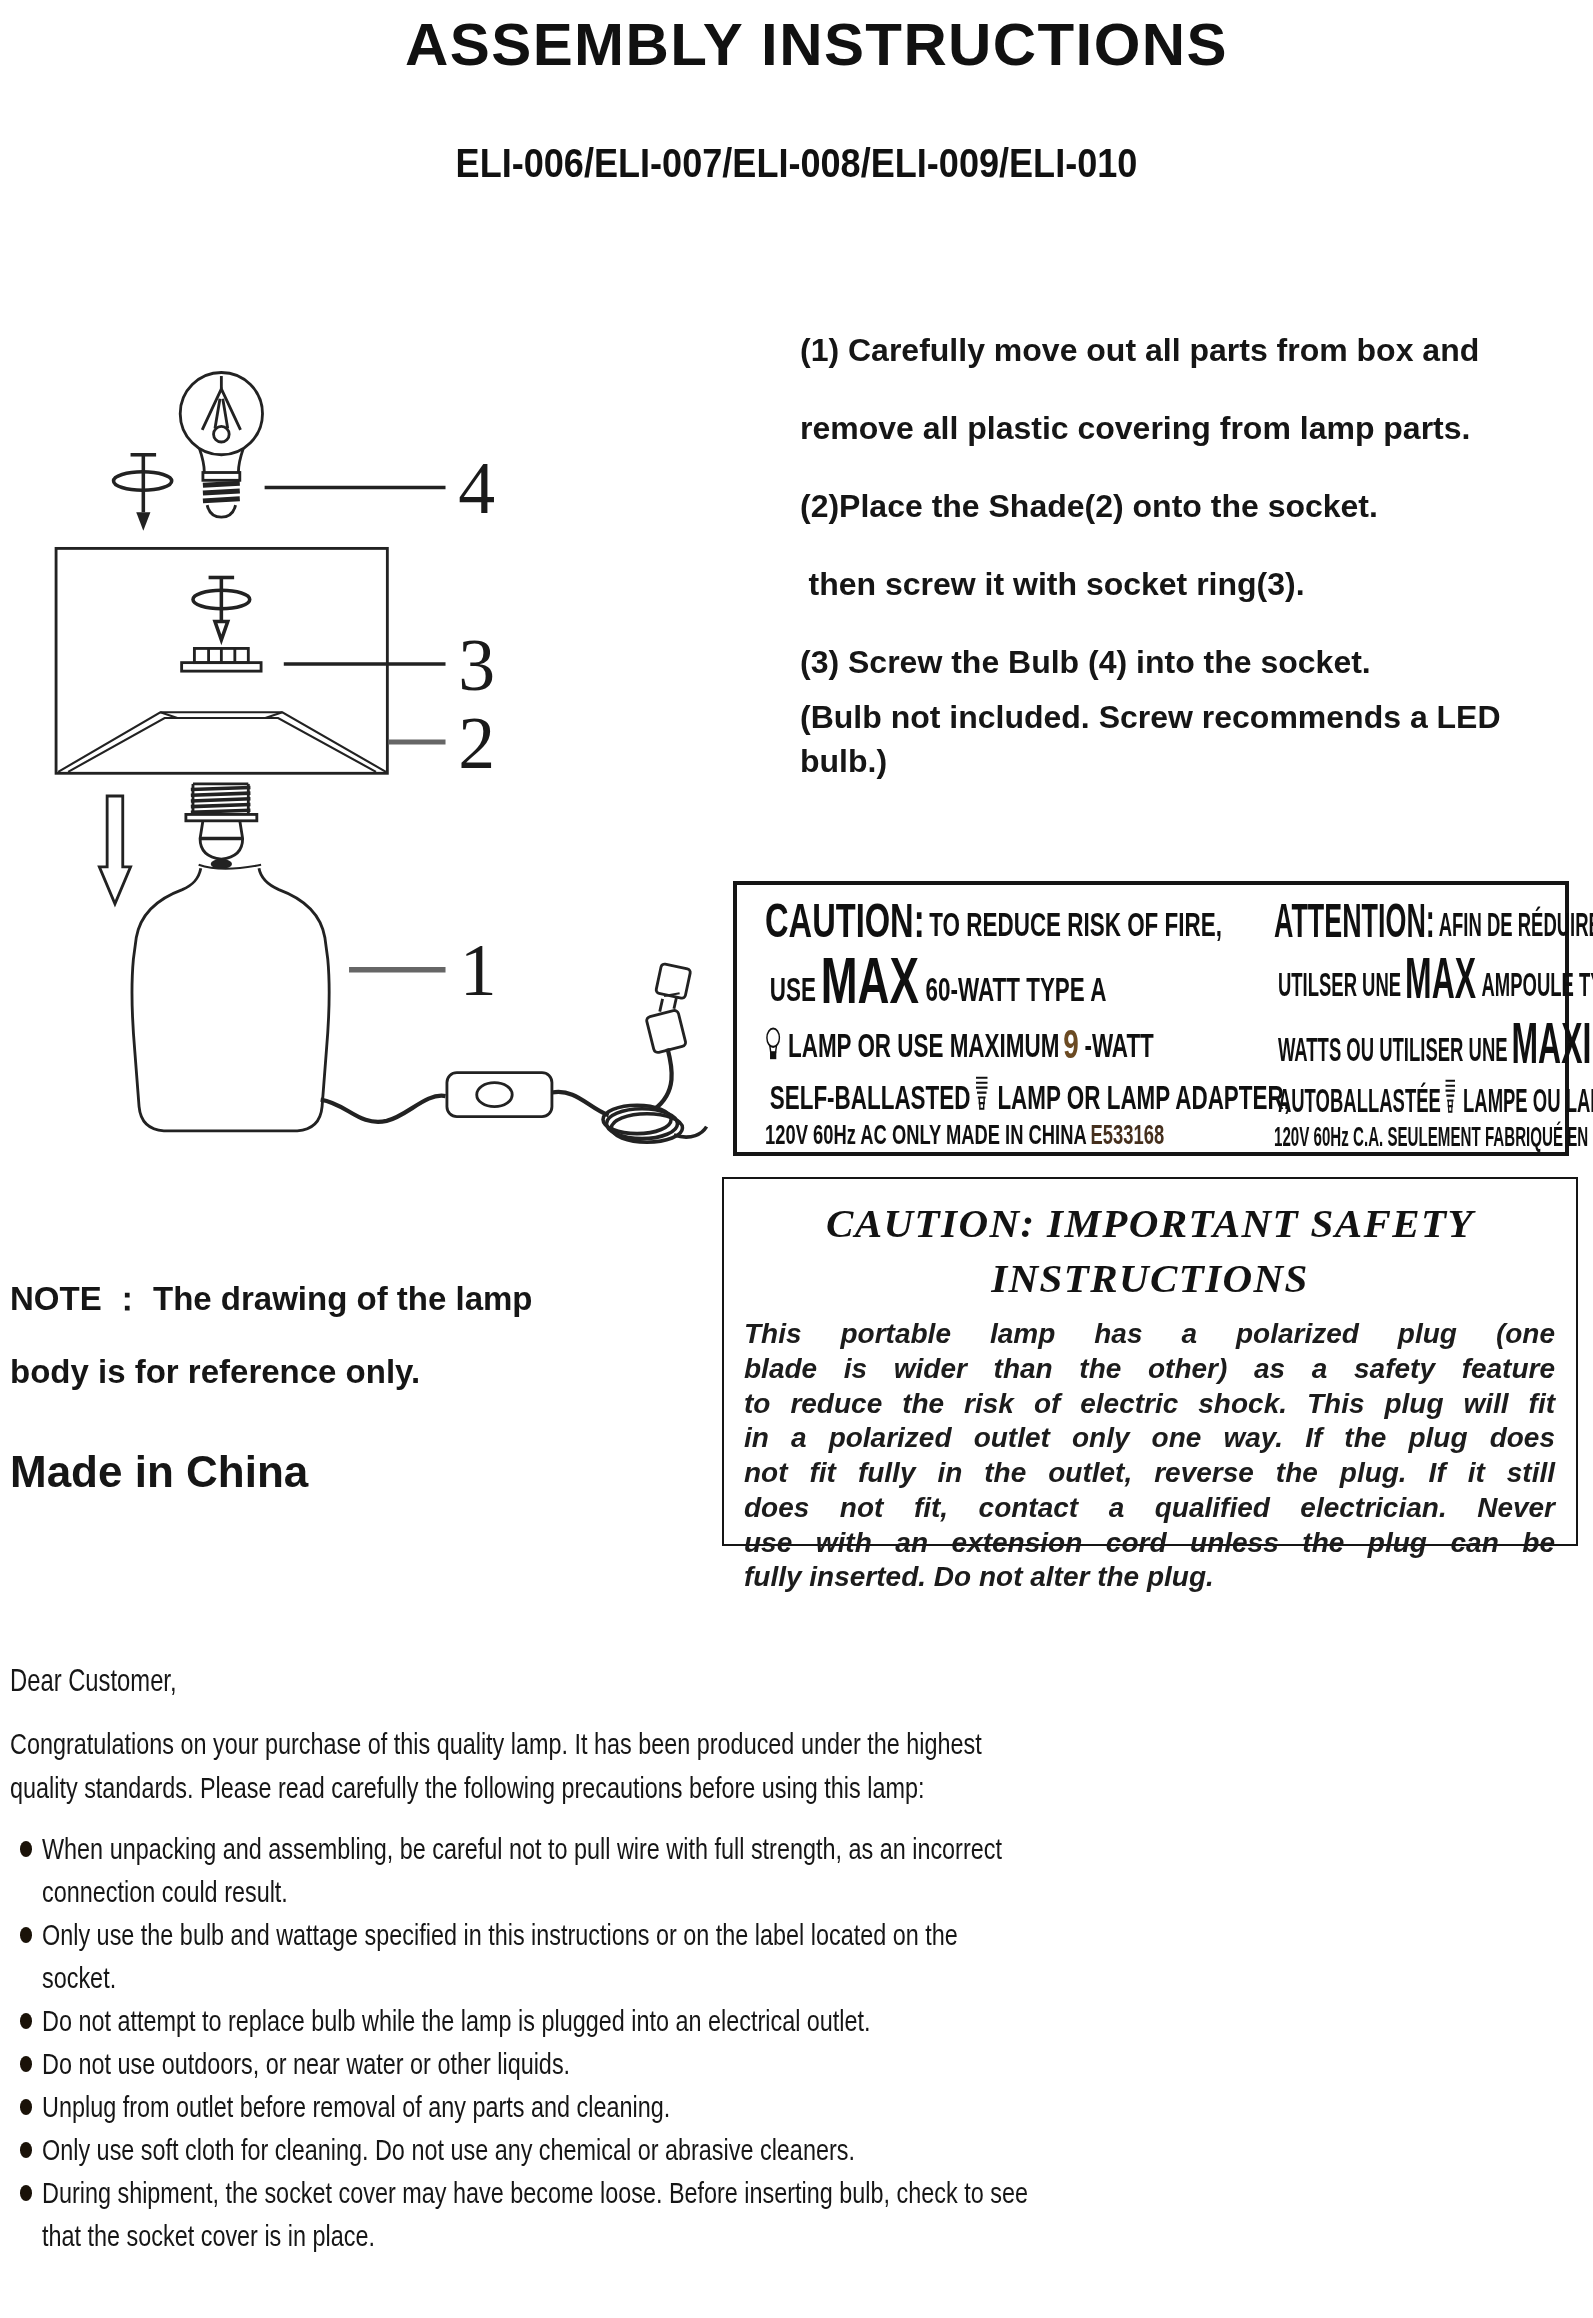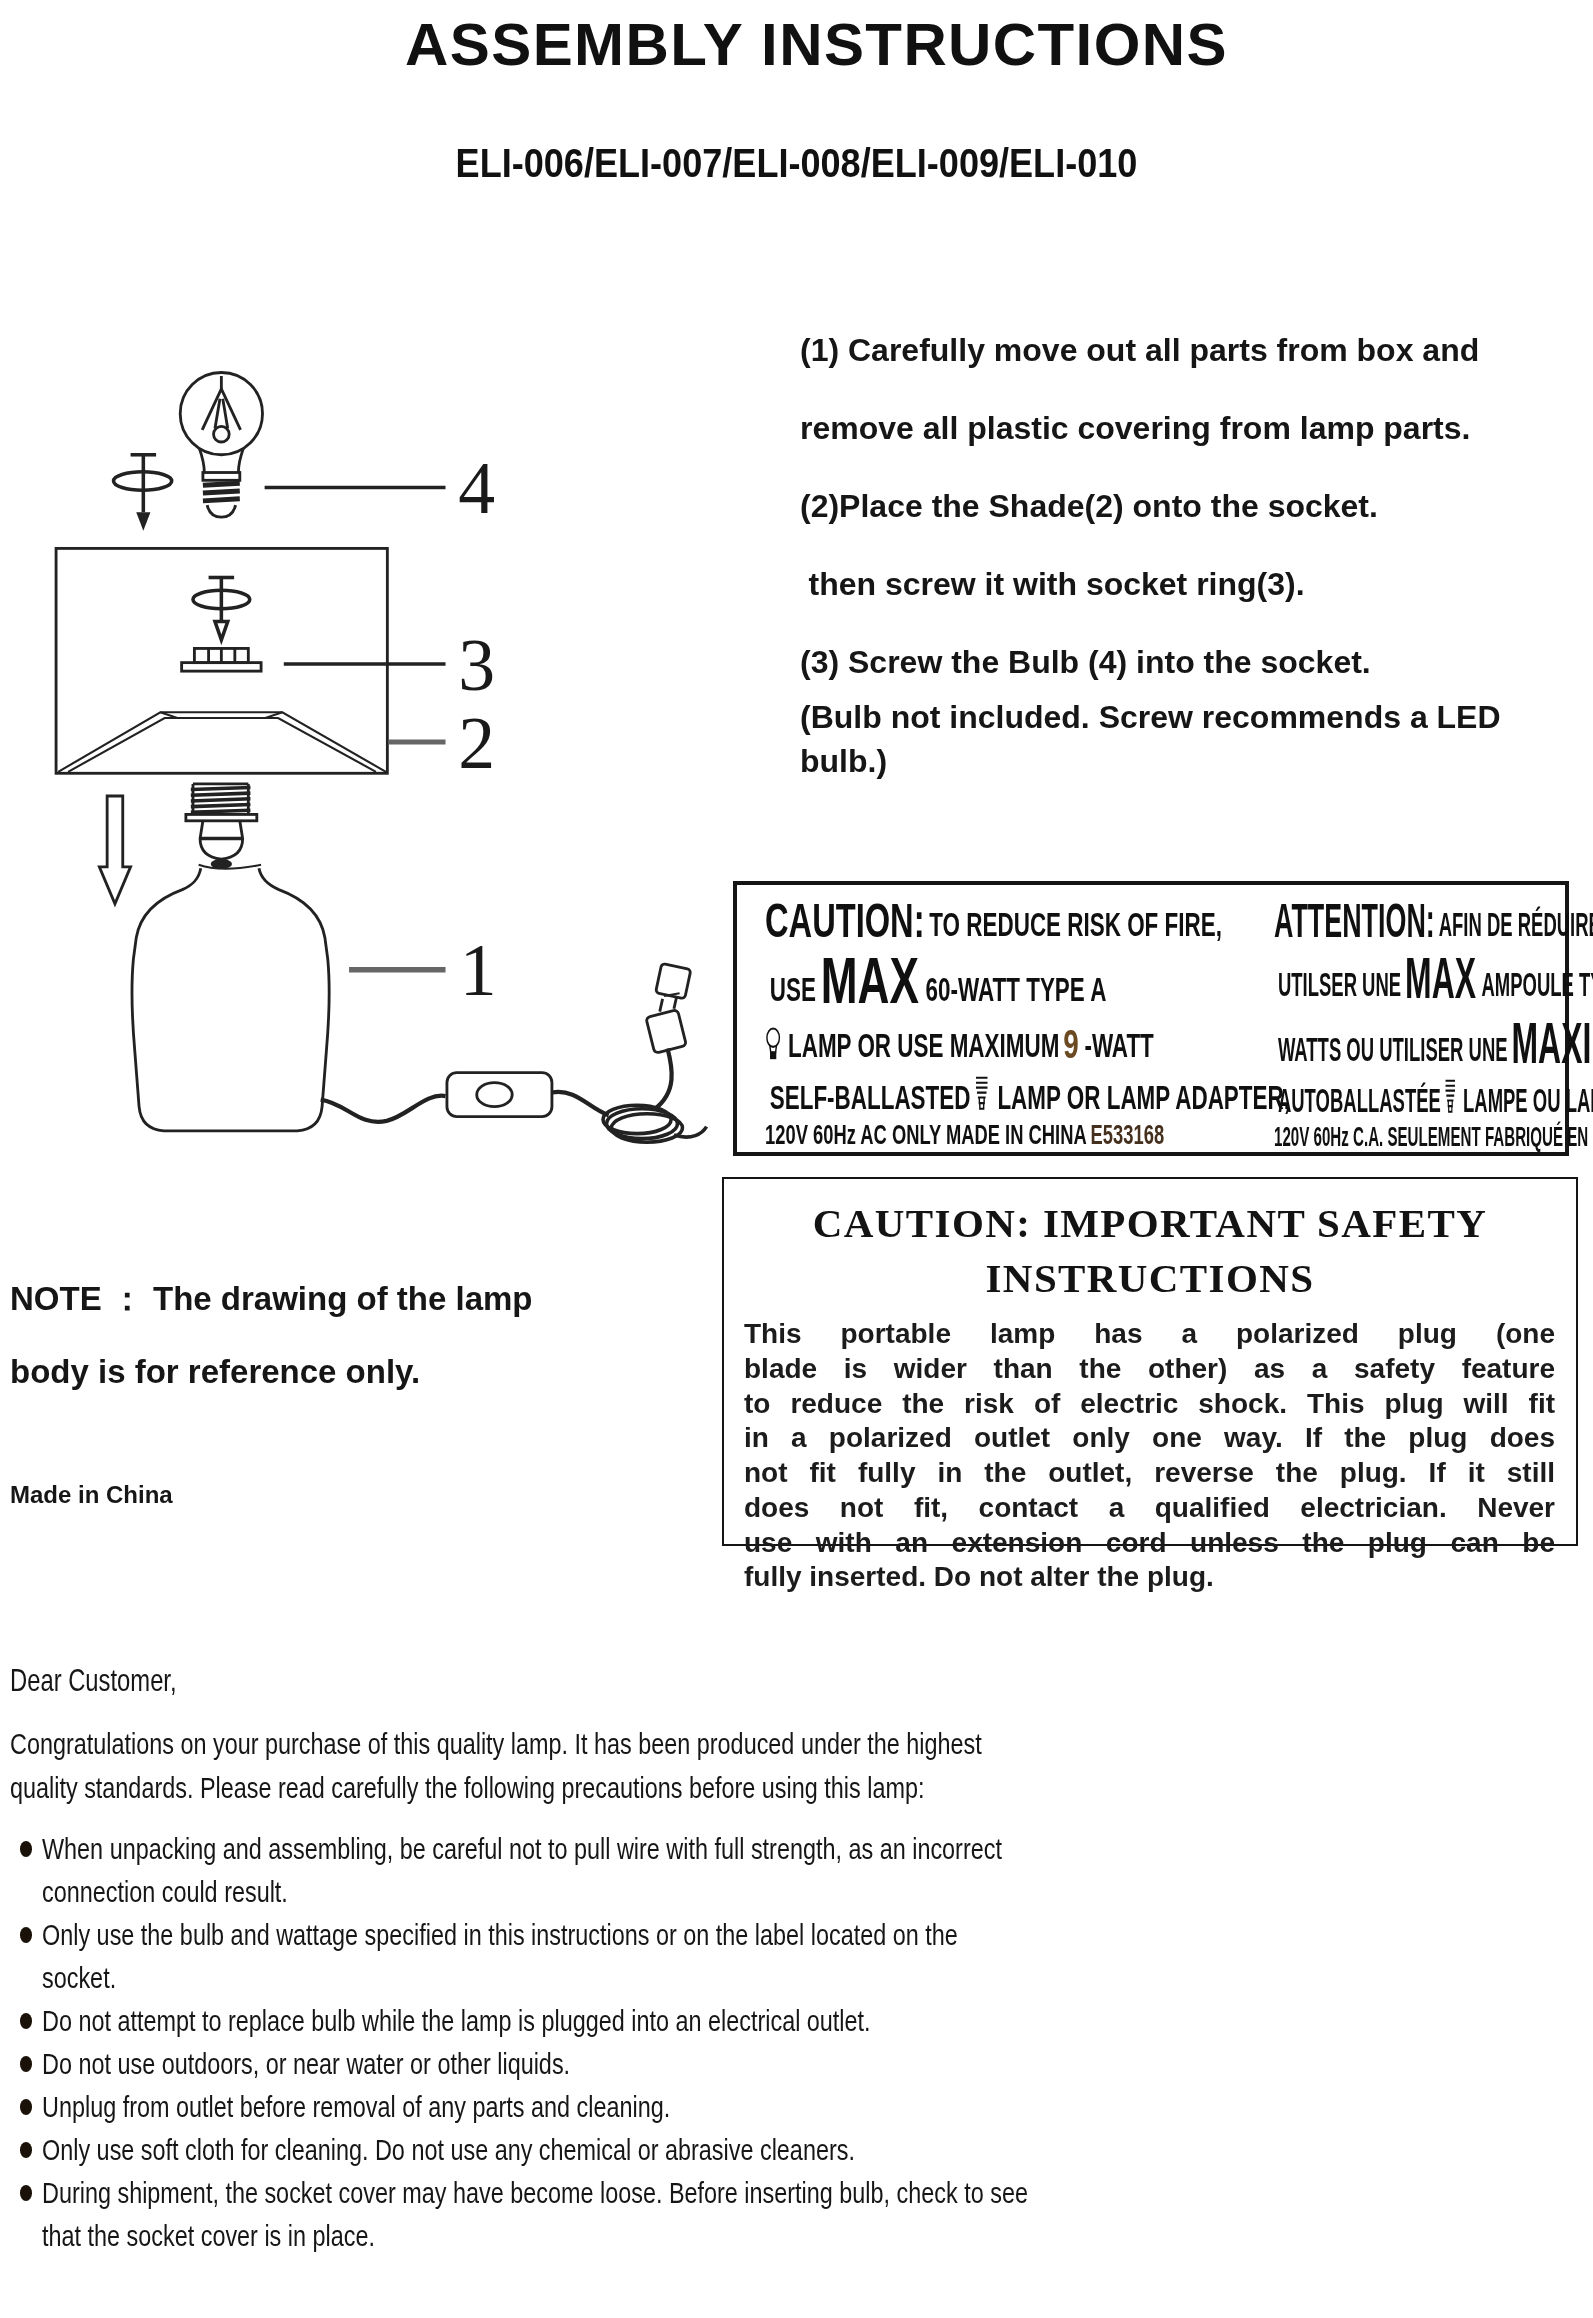--- a/index.html
+++ b/index.html
@@ -24,21 +24,21 @@
   .cl-en .cl-row{transform:scaleX(.68);}
   .cl-fr .cl-row{transform:scaleX(.56);}
   .cl-head{font-weight:bold;font-size:48px;line-height:.85;}
   .cl-t{font-weight:bold;font-size:33px;line-height:.9;padding:0 4.3px 2.1px 7px;}
   .cl-big{font-weight:bold;font-size:65px;line-height:.78;padding:0 2.8px;}
   .cl-big2{font-weight:bold;font-size:57px;line-height:.8;padding:0 2.8px;}
   .cl-mid{font-weight:bold;font-size:41px;line-height:.85;padding:0 1.4px 0.7px 1.4px;}
   .cl-sm{font-weight:bold;font-size:27px;line-height:.9;padding-right:5.7px;}
   .cl-icon{display:inline-block;padding:0 2.8px 0 0;}
   
-  #safety-box{left:722px;top:1177px;width:856px;height:369px;border:2.8px solid #151515;box-sizing:border-box;}
+  #safety-box{left:722px;top:1177px;width:856px;height:369px;border:2.8px solid #151515;box-sizing:border-box;font-style:italic;}
   .sb-title{position:absolute;left:0;right:0;text-align:center;font-family:"Liberation Serif","DejaVu Serif",serif;
             font-weight:bold;font-size:41px;letter-spacing:1.4px;white-space:nowrap;color:#131313;}
   .sb-line{position:absolute;left:20px;right:21px;font-size:28px;font-weight:bold;color:#1c1c1c;
            text-align:justify;text-align-last:justify;height:35px;}
   .sb-line.last{text-align-last:left;}
   
   .note-line{position:absolute;left:10px;font-size:33px;font-weight:bold;white-space:nowrap;color:#161616;}
   
   #letter{left:10px;top:1658px;width:1575px;color:#161616;}
   .lt-line{font-size:30px;line-height:44px;white-space:nowrap;transform:scaleX(.78);transform-origin:left top;}
@@ -259,21 +259,21 @@
     <div class="sb-line" style="top:209px">to reduce the risk of electric shock. This plug will fit</div>
     <div class="sb-line" style="top:243px">in a polarized outlet only one way. If the plug does</div>
     <div class="sb-line" style="top:278px">not fit fully in the outlet, reverse the plug. If it still</div>
     <div class="sb-line" style="top:313px">does not fit, contact a qualified electrician. Never</div>
     <div class="sb-line" style="top:348px">use with an extension cord unless the plug can be</div>
     <div class="sb-line last" style="top:382px">fully inserted. Do not alter the plug.</div>
   </div>
 
   <div class="note-line" style="top:1277px">NOTE ： The drawing of the lamp</div>
   <div class="note-line" style="top:1353px">body is for reference only.</div>
-  <div class="note-line" style="top:1481px;font-size:24px">Made in China</div>
+  <div class="note-line" style="top:1447px;font-size:44px">Made in China</div>
 
   <div class="abs" id="letter">
     <div class="lt-line salutation">Dear Customer,</div>
     <div class="lt-gap1"></div>
     <div class="lt-line">Congratulations on your purchase of this quality lamp. It has been produced under the highest</div>
     <div class="lt-line">quality standards. Please read carefully the following precautions before using this lamp:</div>
     <div class="lt-gap2"></div>
 
     <div class="bullet-row">
       <div class="bullet-dot"></div>

